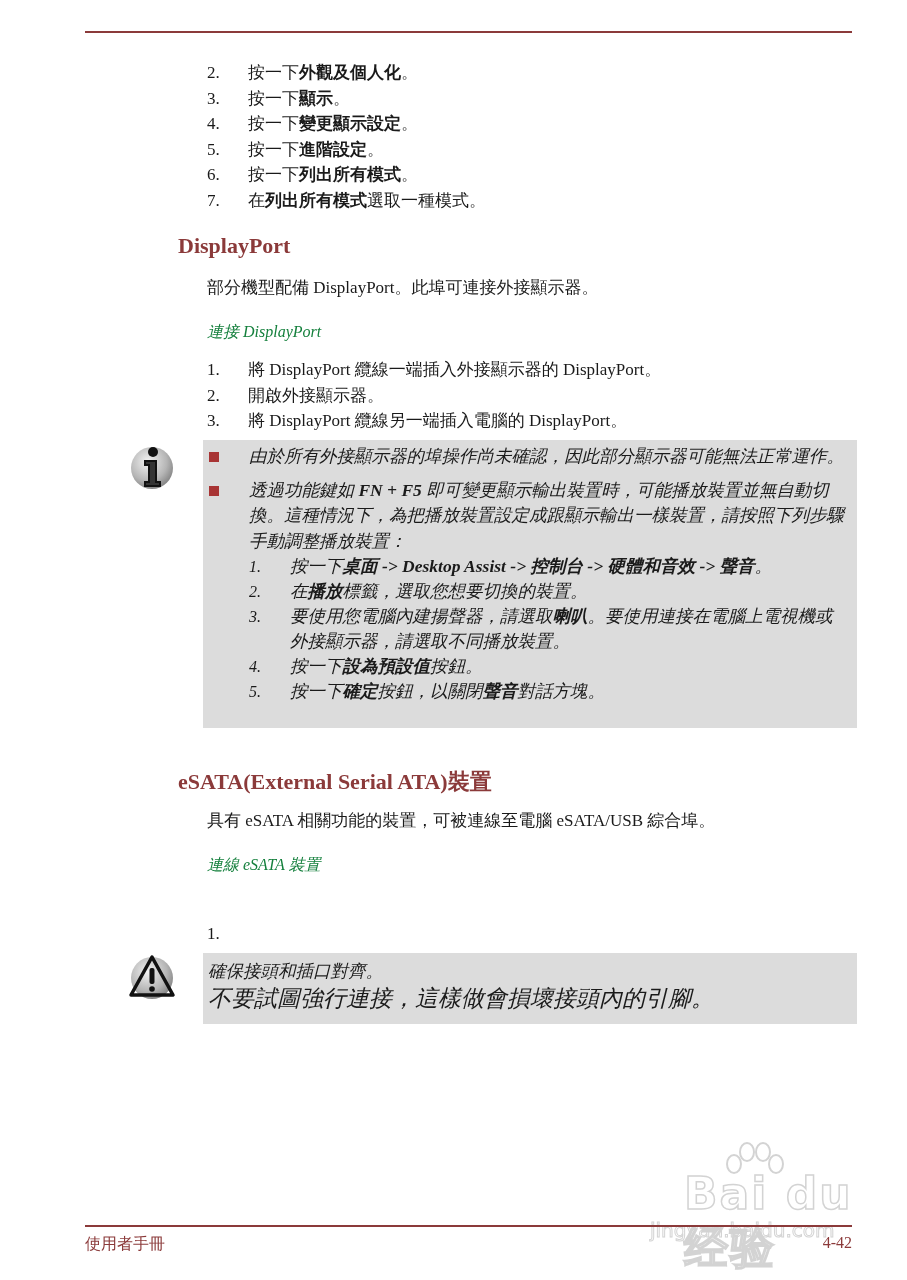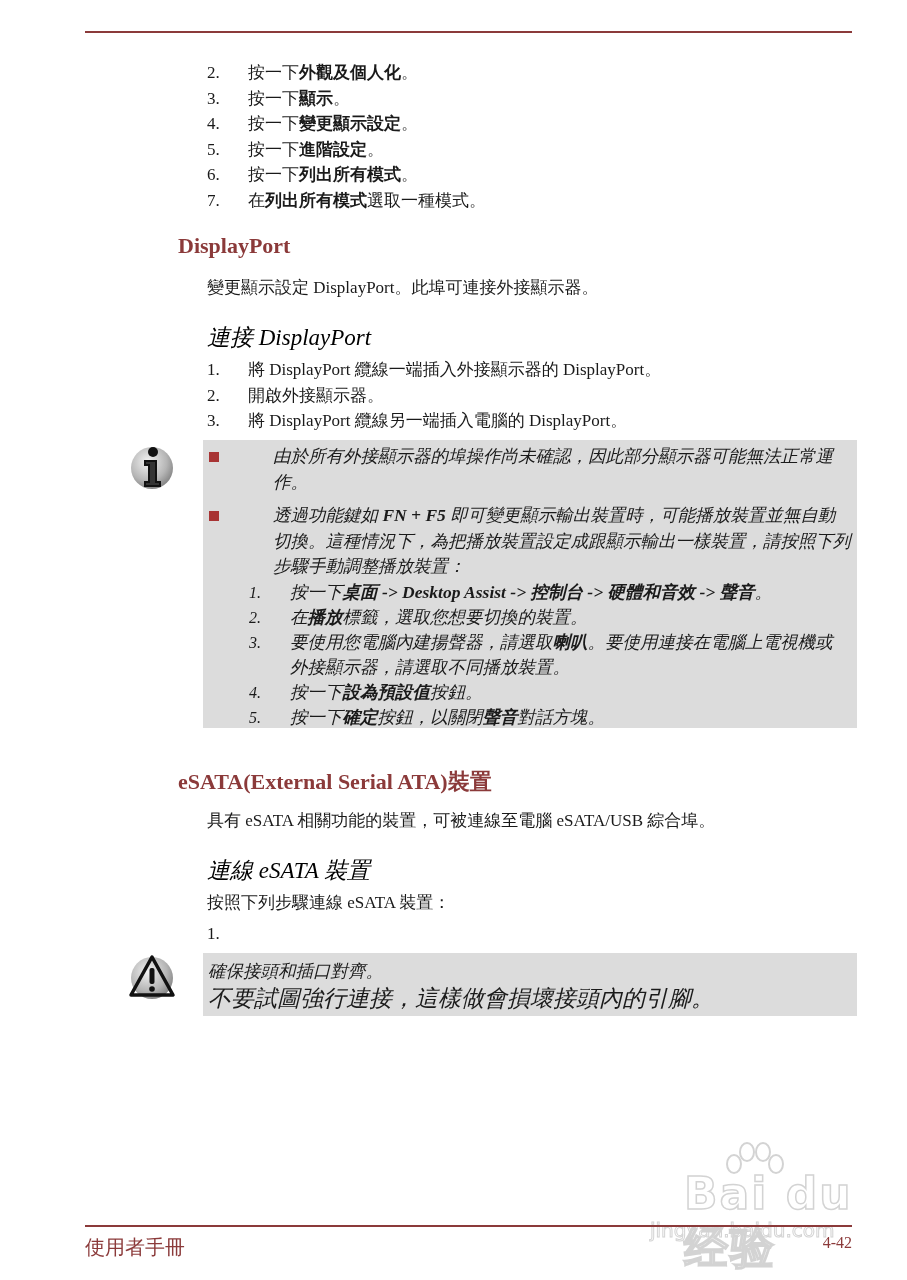--- a/index.html
+++ b/index.html
@@ -23,45 +23,45 @@
     .li .txt { flex: 1; }
     b.em { font-weight: bold; }
 
     .h2 {
       position: absolute; left: 146px; font-size: 22px; font-weight: bold;
       color: #8b3a3a;
       margin-left: 32px;
     }
     .para { position: absolute; left: 207px; font-size: 17px; line-height: 24px; }
     .sub {
-      position: absolute; left: 207px; font-size: 23px; font-style: italic;
-      color: #000000;
+      position: absolute; left: 207px; font-size: 16px; font-style: italic;
+      color: #15803d;
     }
 
     .note {
       position: absolute; left: 203px; width: 654px; background: #dcdcdc;
     }
-    .note .bullet-row { display: flex; font-style: italic; font-size: 17.5px; line-height: 25.5px; gap: 24px; }
+    .note .bullet-row { display: flex; font-style: italic; font-size: 17.5px; line-height: 25.5px; }
     .note .sq {
       width: 10px; height: 10px; background: #a83434; flex-shrink: 0;
       margin-left: 6px; margin-top: 8px; margin-right: 30px;
     }
     .note .btxt { flex: 1; padding-right: 6px; }
     .note .sub-li { display: flex; font-style: italic; font-size: 17.5px; line-height: 25px; margin-left: 46px; }
     .note .sub-li .n { width: 41px; flex-shrink: 0; font-size: 16px; }
     .note .sub-li .t { flex: 1; padding-right: 8px; }
 
     .icon-info {
       position: absolute; left: 128px; top: 443px; width: 48px; height: 48px;
     }
     .icon-warn {
       position: absolute; left: 128px; top: 953px; width: 48px; height: 48px;
     }
     .footer-left {
-      position: absolute; left: 85px; top: 1234px; font-size: 20px; color: #8b3a3a;
+      position: absolute; left: 85px; top: 1234px; font-size: 16px; color: #8b3a3a;
     }
     .footer-right {
       position: absolute; right: 55px; top: 1234px; font-size: 16px; color: #8b3a3a;
     }
     .watermark {
       position: absolute; left: 640px; top: 1140px; width: 220px; height: 105px;
       color: #cfcfcf; font-family: "DejaVu Sans", sans-serif; opacity: 0.9;
     }
     .watermark .wm-big { position: absolute; left: 8px; top: 28px; font-size: 44px; font-weight: bold; letter-spacing: 2px; color: transparent; margin-left: 36px; -webkit-text-stroke: 1.5px #cfcfcf; }
     .watermark .wm-small { position: absolute; left: 10px; top: 78px; font-size: 20px; color: transparent; -webkit-text-stroke: 1px #cfcfcf; }
@@ -93,21 +93,21 @@
         <span class="num">6.</span>
         <span class="txt"><span>按一下</span><b class="em">列出所有模式</b><span>。</span></span>
       </div>
     <div class="li">
         <span class="num">7.</span>
         <span class="txt"><span>在</span><b class="em">列出所有模式</b><span>選取一種模式。</span></span>
       </div>
   </div>
 
   <div class="h2" style="top:233px;">DisplayPort</div>
-  <div class="para" style="top:276px;">變更顯示設定 DisplayPort。此埠可連接外接顯示器。</div>
+  <div class="para" style="top:276px;">部分機型配備 DisplayPort。此埠可連接外接顯示器。</div>
   <div class="sub" style="top:322px;">連接 DisplayPort</div>
 
   <div class="ol" style="top:357px;">
     <div class="li">
         <span class="num">1.</span>
         <span class="txt">將 DisplayPort 纜線一端插入外接顯示器的 DisplayPort。</span>
       </div>
     <div class="li">
         <span class="num">2.</span>
         <span class="txt">開啟外接顯示器。</span>
@@ -161,21 +161,20 @@
     </div>
     <div class="sub-li">
       <span class="n">5.</span>
       <span class="t"><span>按一下</span><b class="em">確定</b><span>按鈕，以關閉</span><b class="em">聲音</b><span>對話方塊。</span></span>
     </div>
   </div>
 
   <div class="h2" style="top:767px;">eSATA(External Serial ATA)裝置</div>
   <div class="para" style="top:809px;">具有 eSATA 相關功能的裝置，可被連線至電腦 eSATA/USB 綜合埠。</div>
   <div class="sub" style="top:855px;">連線 eSATA 裝置</div>
-  <div class="para" style="top:891px;">按照下列步驟連線 eSATA 裝置：</div>
   <div class="ol" style="top:921px;">
     <div class="li">
         <span class="num">1.</span>
       </div>
   </div>
 
   <div class="icon-warn">
     <svg width="48" height="48" viewBox="0 0 48 48">
       <defs>
         <radialGradient id="gw" cx="40%" cy="35%" r="65%">
@@ -184,21 +183,21 @@
           <stop offset="100%" stop-color="#8a8a8a"></stop>
         </radialGradient>
       </defs>
       <circle cx="24" cy="25" r="21" fill="url(#gw)"></circle>
       <path d="M24 4 L45 42 H3 Z" fill="none" stroke="#111" stroke-width="3.5" stroke-linejoin="round"></path>
       <rect x="21.5" y="15" width="5" height="16" rx="2" fill="#111"></rect>
       <circle cx="24" cy="36" r="2.8" fill="#111"></circle>
     </svg>
   </div>
 
-  <div class="note" style="top:953px; height:63px; padding:4px 0 0 5px;">
+  <div class="note" style="top:953px; height:71px; padding:4px 0 0 5px;">
     <div style="font-style:italic; font-size:17.5px; line-height:28px;">確保接頭和插口對齊。</div>
     <div style="font-style:italic; font-size:23px; line-height:28px;">不要試圖強行連接，這樣做會損壞接頭內的引腳。</div>
   </div>
 
   <div class="watermark">
     <svg style="position:absolute; left:80px; top:0;" width="70" height="40" viewBox="0 0 70 40">
       <g fill="none" stroke="#cfcfcf" stroke-width="2">
         <ellipse cx="14" cy="24" rx="7" ry="9"></ellipse>
         <ellipse cx="27" cy="12" rx="7" ry="9"></ellipse>
         <ellipse cx="43" cy="12" rx="7" ry="9"></ellipse>

